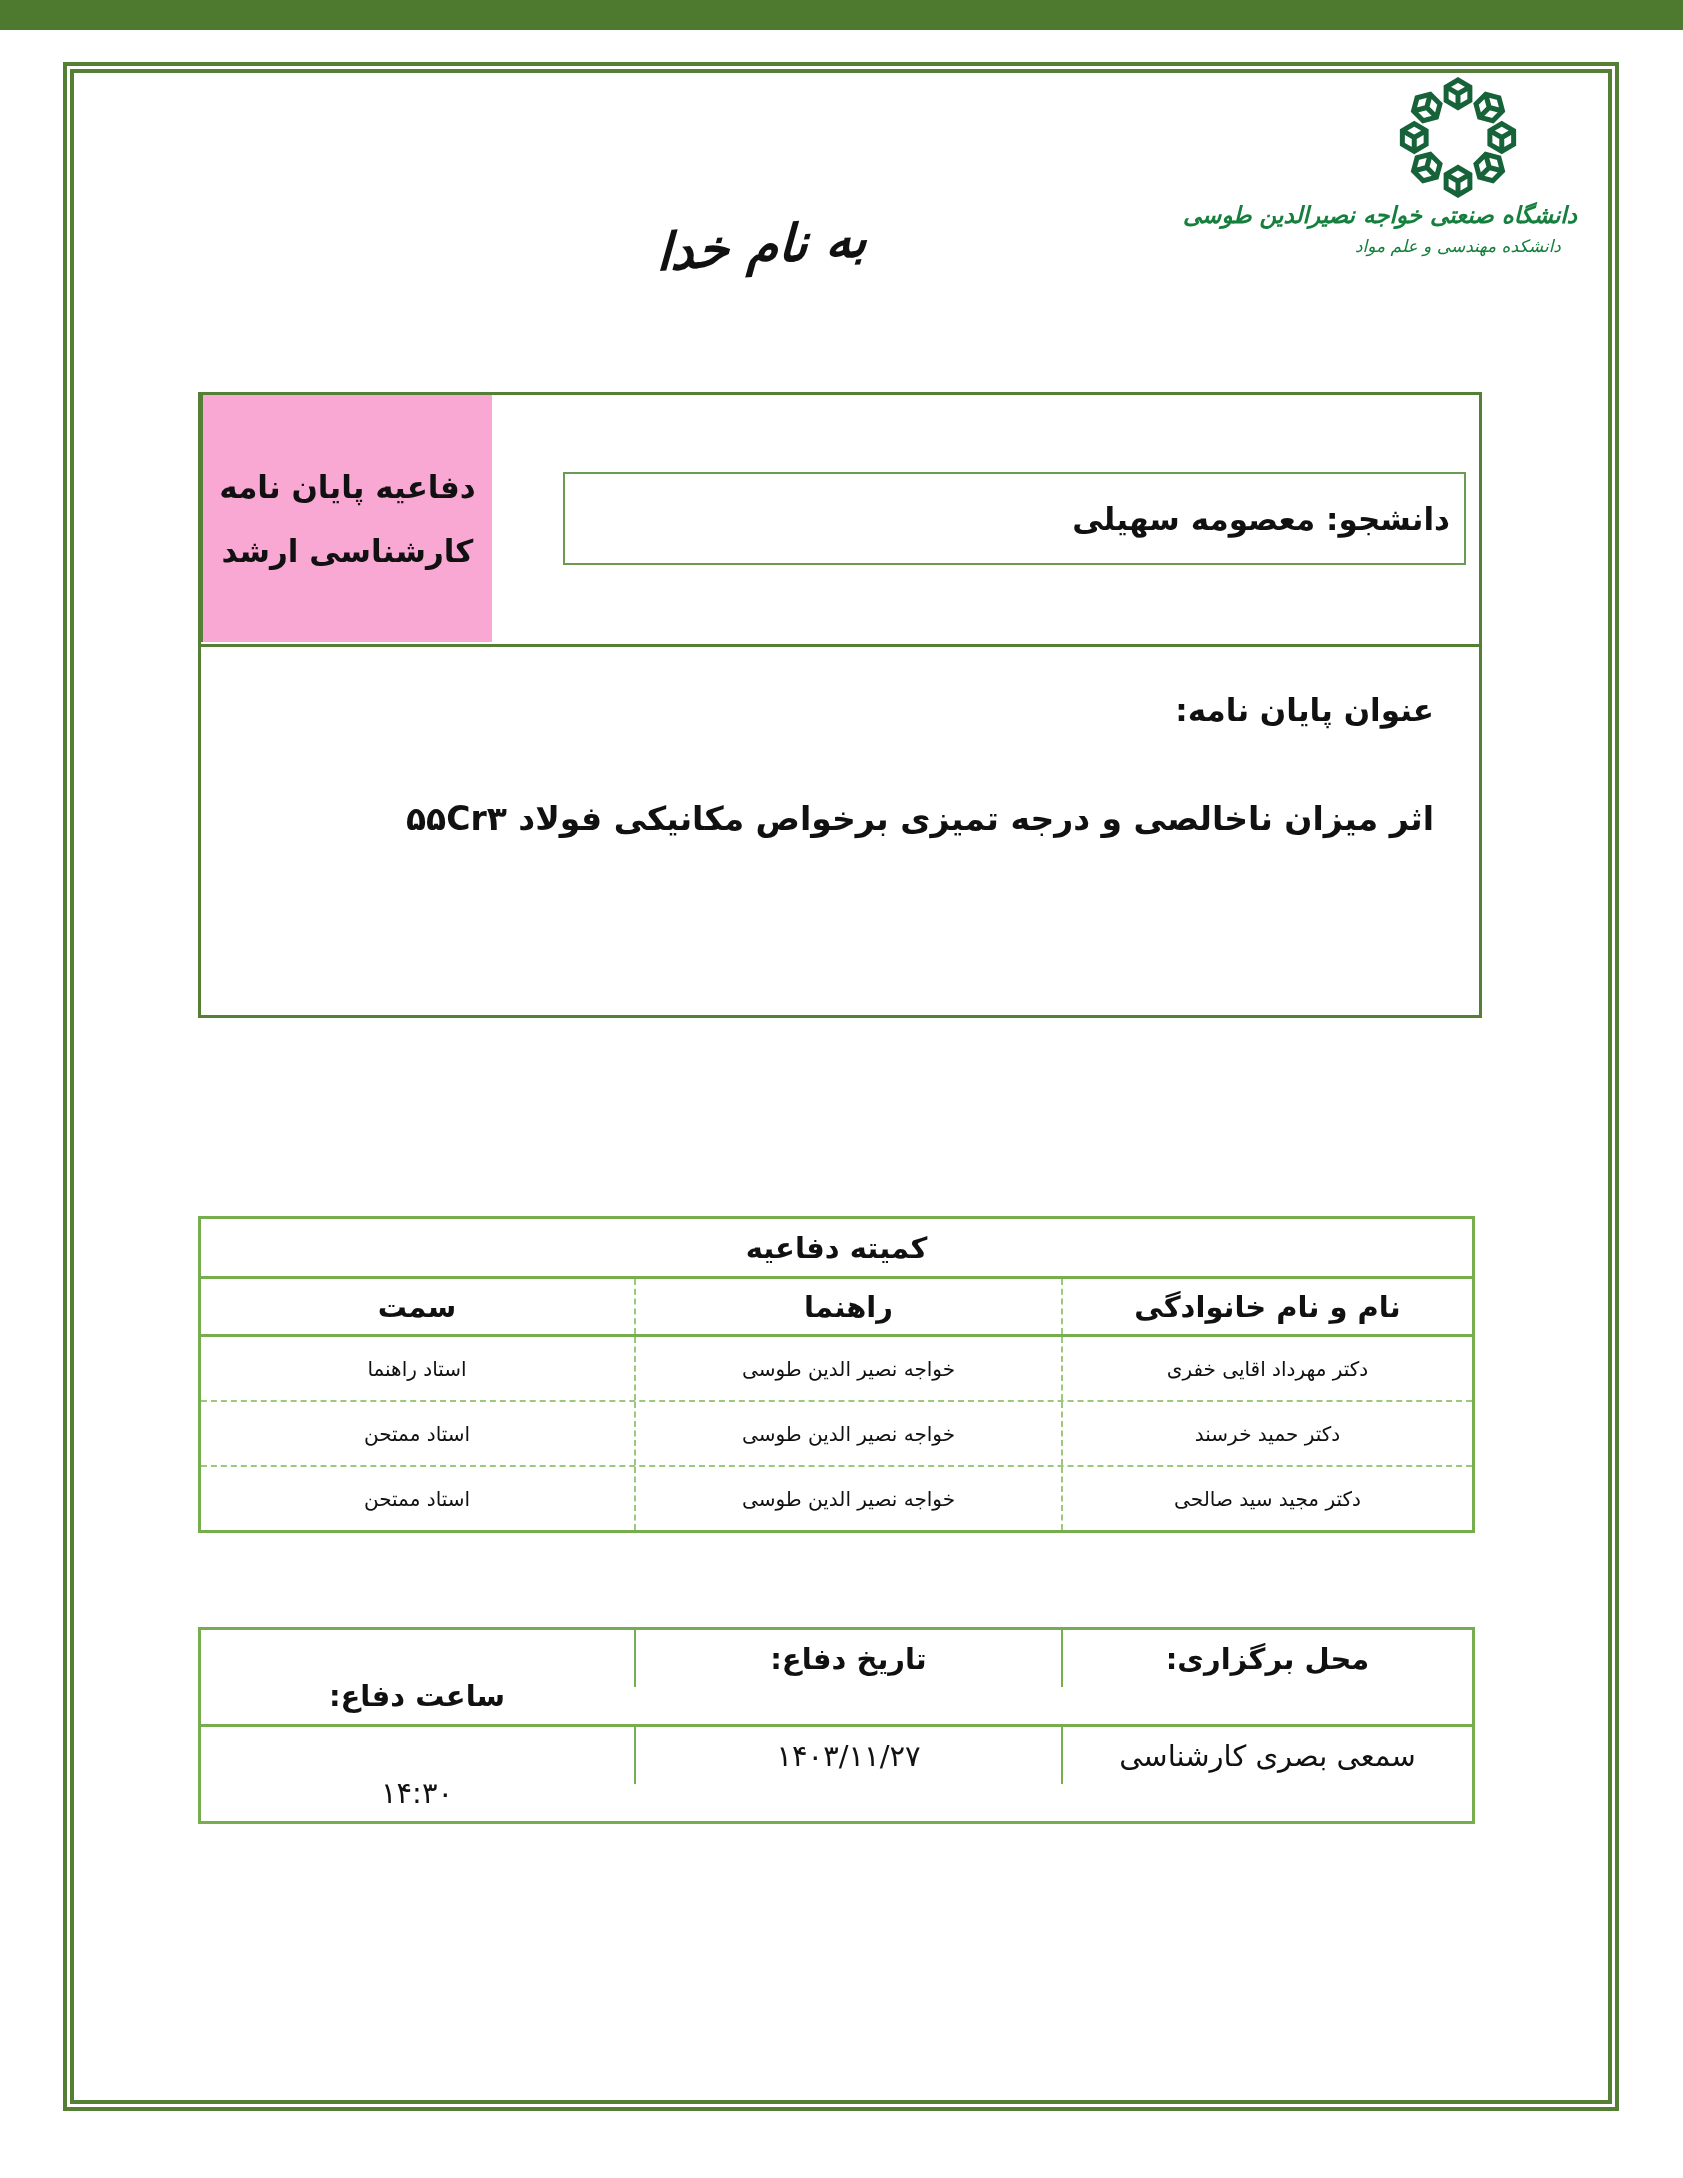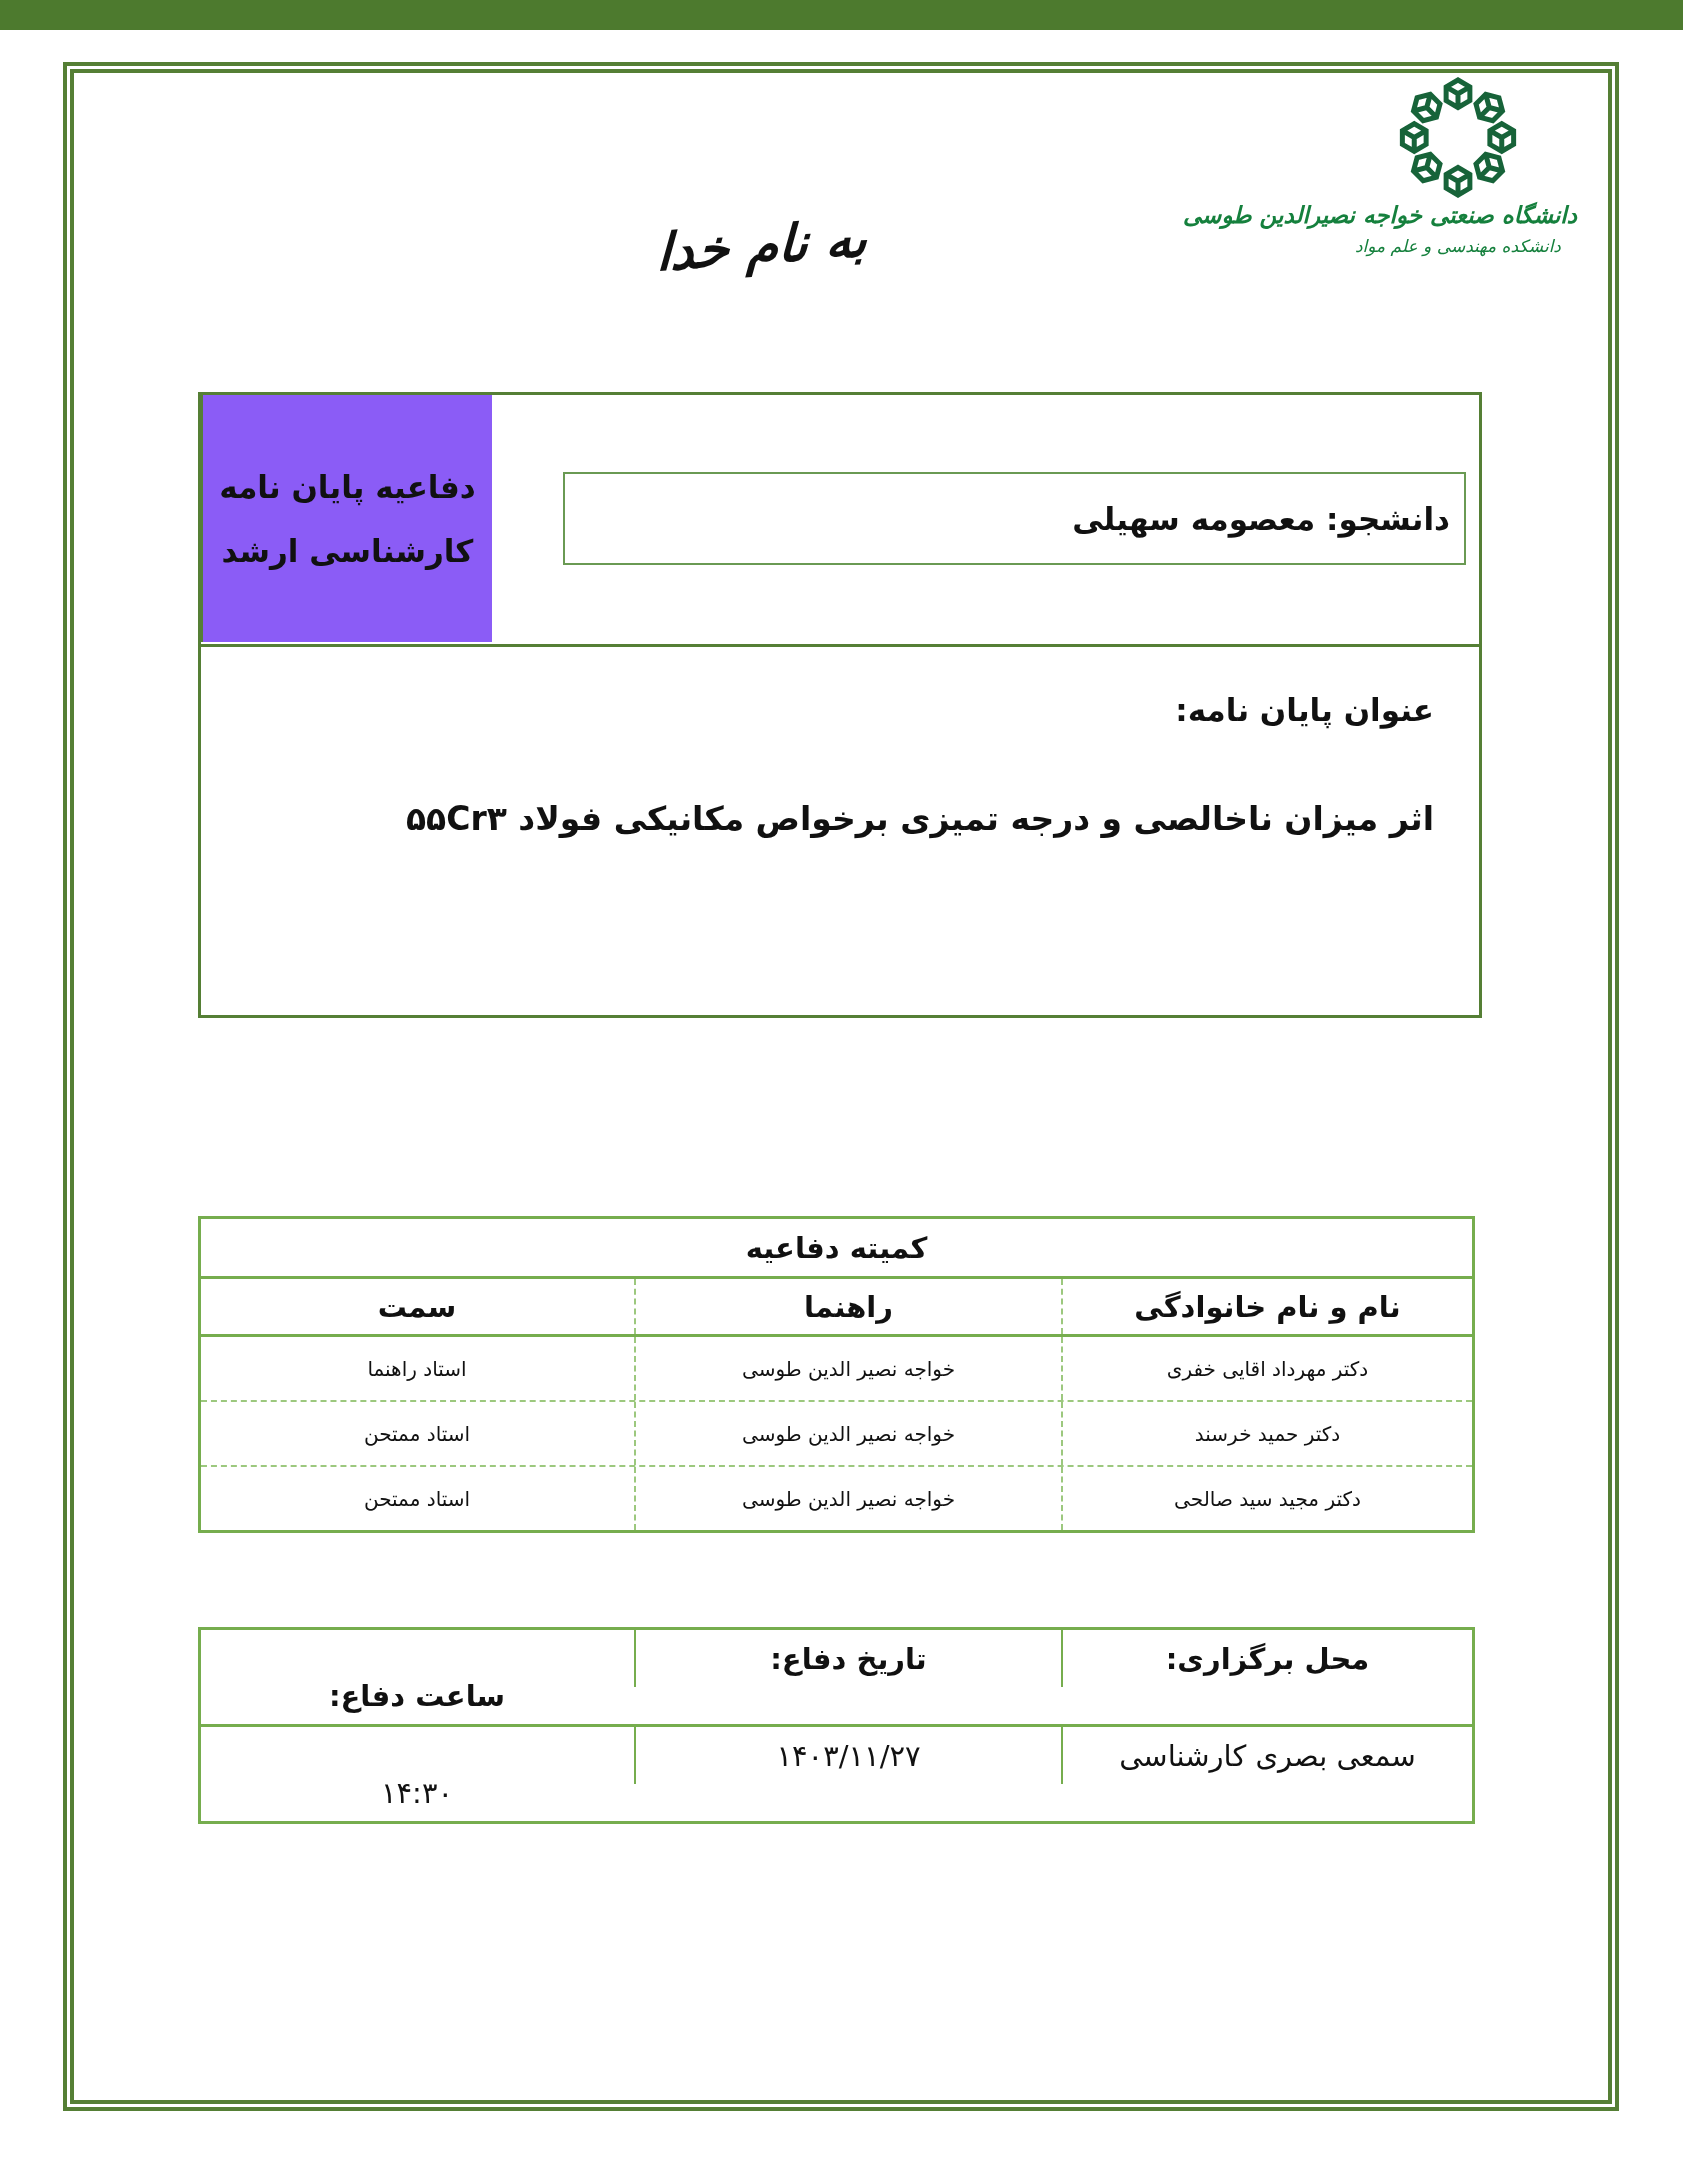--- a/index.html
+++ b/index.html
@@ -20,21 +20,21 @@
   .fac-name{font-size:17px;font-style:italic;margin-top:8px;white-space:nowrap;}
 
   
   .bismillah{position:absolute;left:584px;top:216px;width:356px;text-align:center;
              font-size:51px;font-weight:bold;font-style:italic;direction:rtl;
              transform:rotate(-4deg) skewX(-6deg);}
 
   
   .header-table{position:absolute;left:198px;top:392px;width:1278px;height:620px;
                 border:3px solid #557f35;direction:rtl;}
-  .defense-type{position:absolute;right:987px;top:0;width:289px;height:247px;background:#8b5cf6;
+  .defense-type{position:absolute;right:987px;top:0;width:289px;height:247px;background:#f9a8d4;
                 border-left:3px solid #557f35;display:flex;flex-direction:column;justify-content:center;
                 align-items:center;gap:28px;font-weight:bold;font-size:31px;}
   .row-divider{position:absolute;left:0;right:0;top:249px;height:3px;background:#557f35;}
   .student-box{position:absolute;right:13px;top:77px;width:903px;height:93px;border:2px solid #6a9a53;
                display:flex;align-items:center;justify-content:flex-start;padding-right:14px;
                font-weight:bold;font-size:31px;box-sizing:border-box;}
   .title-label{position:absolute;right:45px;top:297px;font-weight:bold;font-size:31px;}
   .thesis-title{position:absolute;right:45px;top:404px;font-weight:bold;font-size:33px;white-space:nowrap;}
 
   

